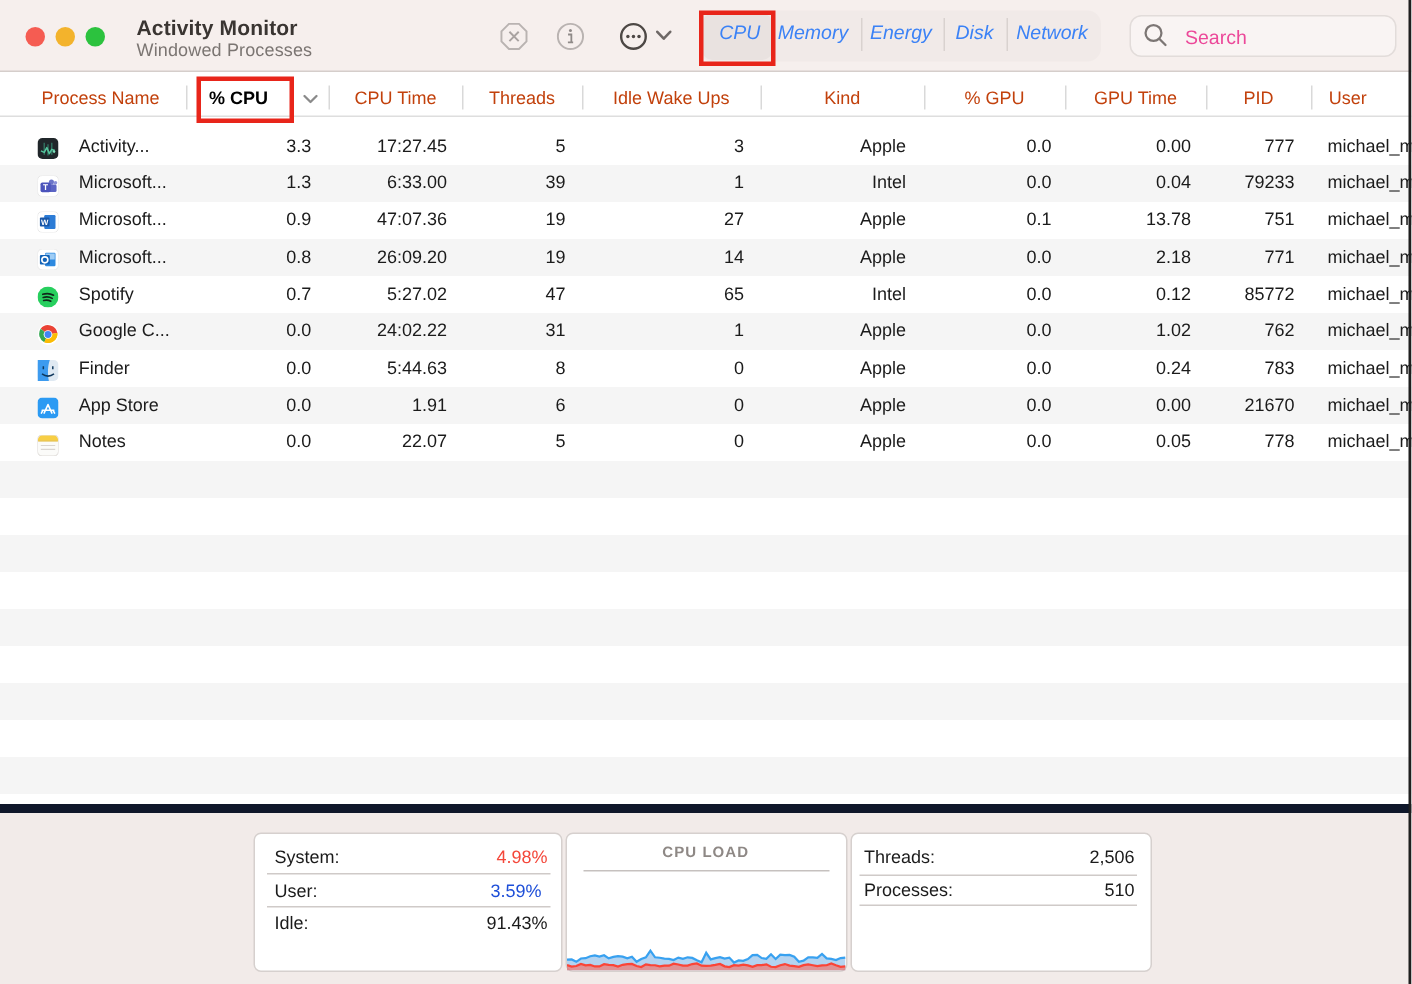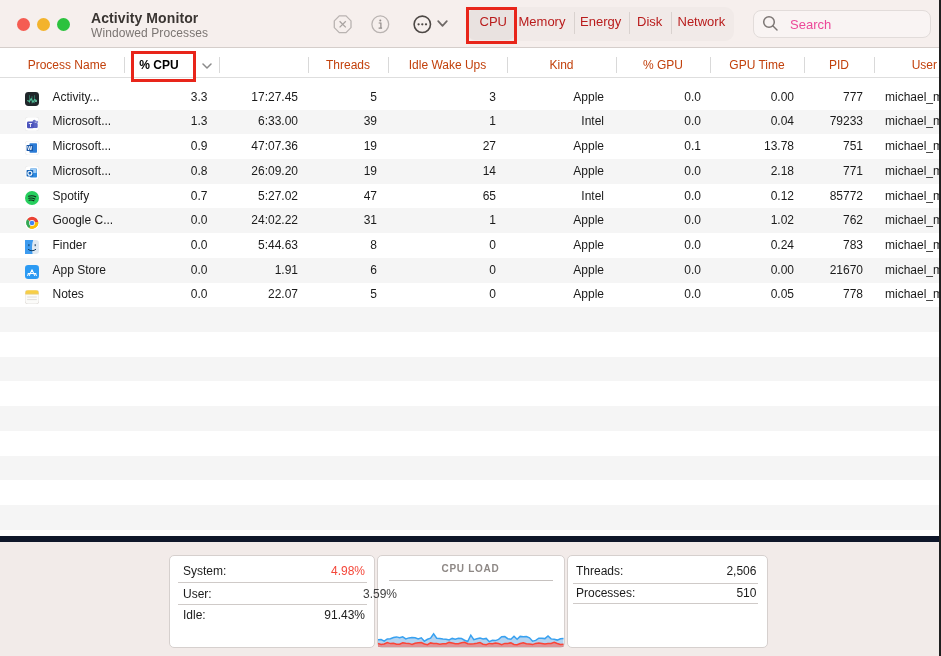--- a/index.html
+++ b/index.html
@@ -9,21 +9,21 @@
 
   
   #toolbar { left:0; top:0; width:941px; height:48px; background:#f6efed;
              border-bottom:1px solid #d5cecb; }
   .light { position:absolute; width:13.4px; height:13.4px; border-radius:50%; top:18px; }
   #title { left:91px; top:9.5px; font-size:14px; font-weight:bold; color:#3a3532; letter-spacing:0.1px; }
   #subtitle { left:91px; top:25.5px; font-size:12px; color:#7b7572; letter-spacing:0.1px; }
 
   
   #segbg { left:466px; top:7px; width:268px; height:34px; background:#f1eae8; border-radius:9px; }
-  .seg { position:absolute; top:14px; font-size:13px; color:#b91c1c; }
+  .seg { position:absolute; top:14px; font-size:13px; color:#3b82f6;font-style:italic; }
   .segsep { position:absolute; top:12px; width:1px; height:22px; background:#d9d2cf; }
   #cpusel { left:467.5px; top:8.5px; width:47px; height:31px; background:#e9e2e0; border-radius:7px; }
 
   
   #search { left:752.5px; top:10px; width:178px; height:28px; background:#f9f4f3;
             border:1px solid #e2dcda; border-radius:8px; }
   #searchtxt { left:790px; top:16.5px; font-size:13px; color:#ec4899; }
 
   
   .redbox { position:absolute; border:3.5px solid #e8251a; }
@@ -99,27 +99,28 @@
   <div class="abs" id="search"></div>
   <svg class="abs" style="left:762px; top:15px;" width="17" height="17">
     <circle cx="7" cy="7" r="5.3" fill="none" stroke="#7c7674" stroke-width="1.5"></circle>
     <line x1="11" y1="11" x2="15" y2="15" stroke="#7c7674" stroke-width="1.5" stroke-linecap="round"></line>
   </svg>
   <div class="abs" id="searchtxt">Search</div>
 
   <div class="abs" id="thead">
     <div class="hc" style="left:10px; width:114px;">Process Name</div>
     <div class="hc" style="left:124px; width:70px; font-weight:bold; color:#000;">% CPU</div>
+    <div class="hc" style="left:219.5px; width:88.5px;">CPU Time</div>
     <div class="hc" style="left:308px; width:80px;">Threads</div>
     <div class="hc" style="left:507px; width:109px;">Kind</div>
     <div class="hc" style="left:388px; width:119px;">Idle Wake Ups</div>
     <div class="hc" style="left:616px; width:94px;">% GPU</div>
     <div class="hc" style="left:710px; width:94px;">GPU Time</div>
     <div class="hc" style="left:804px; width:70px;">PID</div>
-    <div class="hc" style="left:860px; width:77px; text-align:right;">User</div>
+    <div class="hc" style="left:860px; width:77px; ">User</div>
     <svg style="position:absolute; left:202px; top:14.5px;" width="10" height="7">
       <polyline points="1,1 5,5 9,1" fill="none" stroke="#8a8a8a" stroke-width="1.5" stroke-linecap="round" stroke-linejoin="round"></polyline>
     </svg>
     <div class="hsep" style="left:123.5px;"></div>
     <div class="hsep" style="left:219px;"></div>
     <div class="hsep" style="left:307.5px;"></div>
     <div class="hsep" style="left:387.5px;"></div>
     <div class="hsep" style="left:506.5px;"></div>
     <div class="hsep" style="left:615.5px;"></div>
     <div class="hsep" style="left:709.5px;"></div>
@@ -300,21 +301,21 @@
 
   <div class="abs" id="panel">
     <div class="pbox" style="left:169px; width:205.5px;"></div>
     <div class="pbox" style="left:377px; width:187.5px;"></div>
     <div class="pbox" style="left:566.5px; width:201.5px;"></div>
 
     <div class="prow" style="left:183px; top:22px;">System:</div>
     <div class="prow" style="left:183px; top:45px;">User:</div>
     <div class="prow" style="left:183px; top:66px;">Idle:</div>
     <div class="prow" style="right:576px; top:22px; color:#f4473a;">4.98%</div>
-    <div class="prow" style="right:544px; top:45px; color:#404040;margin-left:28px;">3.59%</div>
+    <div class="prow" style="right:580px; top:45px; color:#1d4ed8;margin-left:28px;">3.59%</div>
     <div class="prow" style="right:576px; top:66px;">91.43%</div>
     <div class="pline" style="left:178px; width:189px; top:40.3px;"></div>
     <div class="pline" style="left:178px; width:189px; top:61.5px;"></div>
 
     <div class="prow" style="left:377px; width:187px; top:21px; text-align:center; font-size:10px; font-weight:bold; color:#8e8885; letter-spacing:0.7px;">CPU LOAD</div>
     <div class="pline" style="left:389px; width:164px; top:38.2px; background:#c6c1bf;"></div>
 
     <div class="prow" style="left:576px; top:21.5px;">Threads:</div>
     <div class="prow" style="left:576px; top:44px;">Processes:</div>
     <div class="prow" style="right:184.6px; top:21.5px;">2,506</div>

